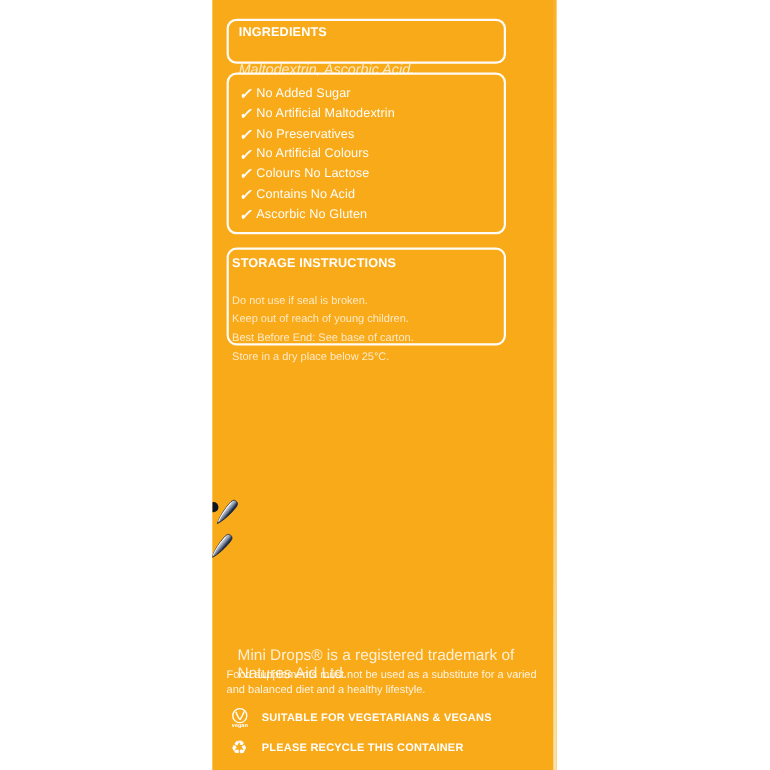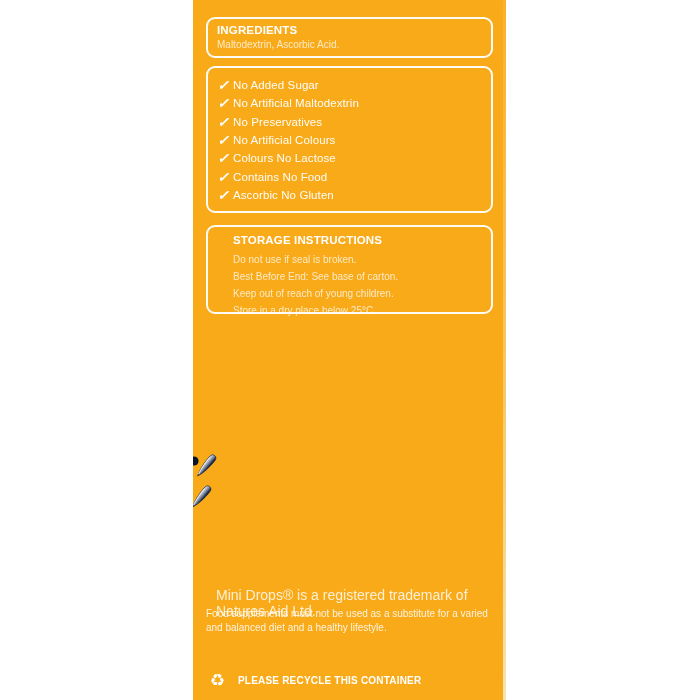--- a/index.html
+++ b/index.html
@@ -25,64 +25,65 @@
   .panel-edge {
     position: absolute;
     right: 0; top: 0;
     width: 3px; height: 700px;
     background: linear-gradient(to bottom, rgba(255,245,210,0.10), rgba(247,235,195,0.45) 55%, rgba(244,232,190,0.92));
     pointer-events: none;
   }
   .box {
     position: absolute;
     left: 13px;
-    width: 287px;
+    width: 254px;
     border: 2px solid rgba(255,255,255,0.97);
     border-radius: 9px;
     box-sizing: border-box;
   }
   .box-ingredients { top: 17px; height: 41px; padding: 5px 9px 0 9px; }
   .box-claims {
     top: 66px; height: 147px;
     padding: 8px 9px 7px 5px;
     display: flex; flex-direction: column; justify-content: space-between;
   }
-  .box-storage { top: 225px; height: 89px; padding: 7px 9px 0 25px; }
+  .box-storage { top: 225px; height: 89px; padding: 7px 9px 0 3px; }
 
   .h-title {
     font-size: 11.5px;
     font-weight: bold;
     color: #ffffff;
     letter-spacing: 0.15px;
     white-space: nowrap;
   }
   .body-text {
-    font-size: 10px;
+    font-size: 13px;
     color: rgba(255,255,255,0.75);
-    margin-top: 3px;
-    white-space: nowrap;
+    margin-top: 19px;
+    white-space: nowrap;
+    font-style: italic;
   }
   .claim-row { display: flex; align-items: center; height: 18px; }
   .tick {
     flex: 0 0 20px;
     text-align: center;
     font-size: 14px;
     font-weight: bold;
     font-style: italic;
     color: #ffffff;
     line-height: 1;
   }
   .claim-label {
     font-size: 11.5px;
     font-weight: normal;
     color: rgba(255,255,255,0.97);
     white-space: nowrap;
     letter-spacing: 0.1px;
   }
-  .storage-lines { margin-top: 5px; }
+  .storage-lines { margin-top: 19px; }
   .storage-line {
     font-size: 10px;
     line-height: 17px;
     color: rgba(255,255,255,0.75);
     white-space: nowrap;
   }
   .legal-tm {
     position: absolute;
     left: 23px; top: 587px;
     width: 294px;
@@ -153,34 +154,34 @@
       <div class="claim-row">
         <span class="tick">✓</span>
         <span class="claim-label">No Artificial Colours</span>
       </div>
       <div class="claim-row">
         <span class="tick">✓</span>
         <span class="claim-label">Colours No Lactose</span>
       </div>
       <div class="claim-row">
         <span class="tick">✓</span>
-        <span class="claim-label">Contains No Food</span>
+        <span class="claim-label">Contains No Acid</span>
       </div>
       <div class="claim-row">
         <span class="tick">✓</span>
         <span class="claim-label">Ascorbic No Gluten</span>
       </div>
     </div>
 
     <div class="box box-storage">
       <div class="h-title">STORAGE INSTRUCTIONS</div>
       <div class="storage-lines">
         <div class="storage-line">Do not use if seal is broken.</div>
+        <div class="storage-line">Keep out of reach of young children.</div>
         <div class="storage-line">Best Before End: See base of carton.</div>
-        <div class="storage-line">Keep out of reach of young children.</div>
         <div class="storage-line">Store in a dry place below 25°C.</div>
       </div>
     </div>
 
     <svg class="droppers" width="30" height="64" viewBox="0 0 30 64" aria-hidden="true">
       <defs>
         <linearGradient id="dg" x1="0" y1="0" x2="0" y2="1">
           <stop offset="0" stop-color="#e9edf2"></stop>
           <stop offset="0.45" stop-color="#8f99ad"></stop>
           <stop offset="0.85" stop-color="#1c2a47"></stop>
@@ -193,20 +194,30 @@
       </g>
       <g transform="translate(8,48) rotate(-50)">
         <path d="M -13 0 C -7 -2.6 2 -3.6 9 -3.4 C 12.5 -3.3 13.5 -1.8 13.5 0 C 13.5 1.8 12.5 3.3 9 3.4 C 2 3.6 -7 2.6 -13 0 Z" fill="url(#dg)" stroke="#14203a" stroke-width="0.7"></path>
         <path d="M -11 -0.5 C -5 -2.3 3 -2.9 9 -2.6" fill="none" stroke="rgba(255,255,255,0.9)" stroke-width="0.9"></path>
       </g>
     </svg>
 
     <div class="legal-tm">Mini Drops® is a registered trademark of Natures Aid Ltd.</div>
     <div class="legal-disc">Food supplements must not be used as a substitute for a varied and balanced diet and a healthy lifestyle.</div>
 
+    <div class="badge badge-vegan">
+      <span class="badge-iconwrap">
+        <svg width="22" height="19" viewBox="0 0 22 19" aria-hidden="true">
+          <circle cx="11" cy="7.6" r="6.4" fill="none" stroke="#ffffff" stroke-width="1.2"></circle>
+          <path d="M 7.6 4.6 Q 10.2 11 11.4 11 Q 13.2 8 14.8 4.2" fill="none" stroke="#ffffff" stroke-width="1.3" stroke-linecap="round"></path>
+          <text x="11" y="18" text-anchor="middle" font-size="5" font-weight="bold" fill="#ffffff" font-family="Liberation Sans, sans-serif">vegan</text>
+        </svg>
+      </span>
+      <span class="badge-label">SUITABLE FOR VEGETARIANS &amp; VEGANS</span>
+    </div>
 
     <div class="badge badge-recycle">
       <span class="badge-iconwrap">
         <span class="recycle-glyph">♻</span>
       </span>
       <span class="badge-label">PLEASE RECYCLE THIS CONTAINER</span>
     </div>
 
     <div class="panel-edge"></div>
   </div>

